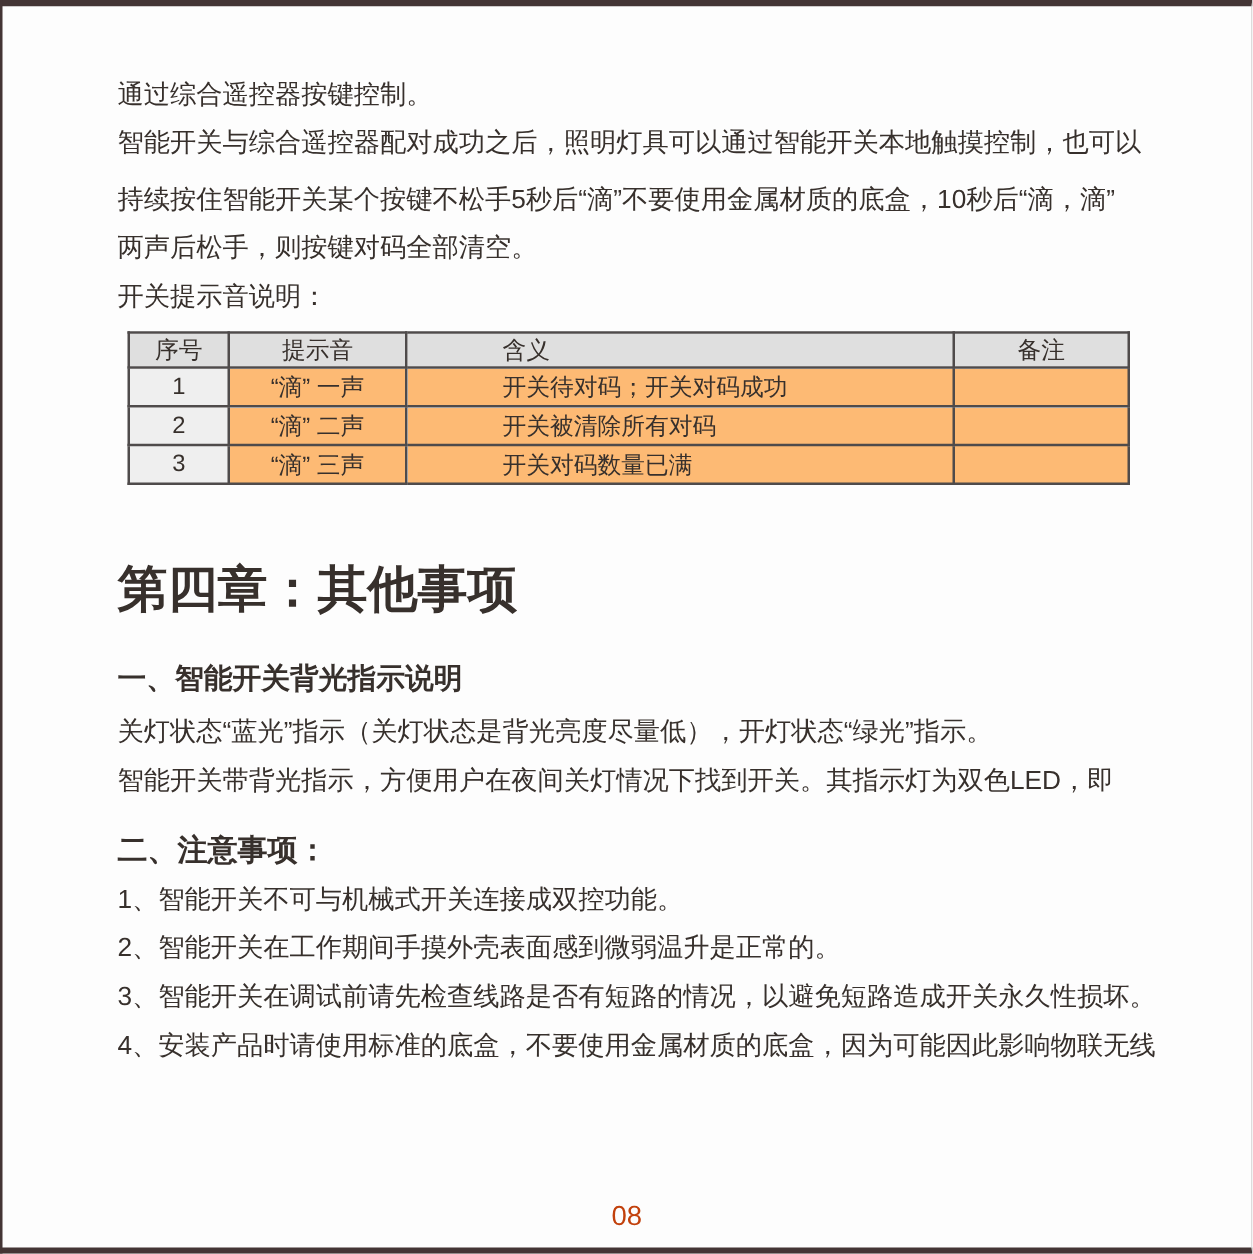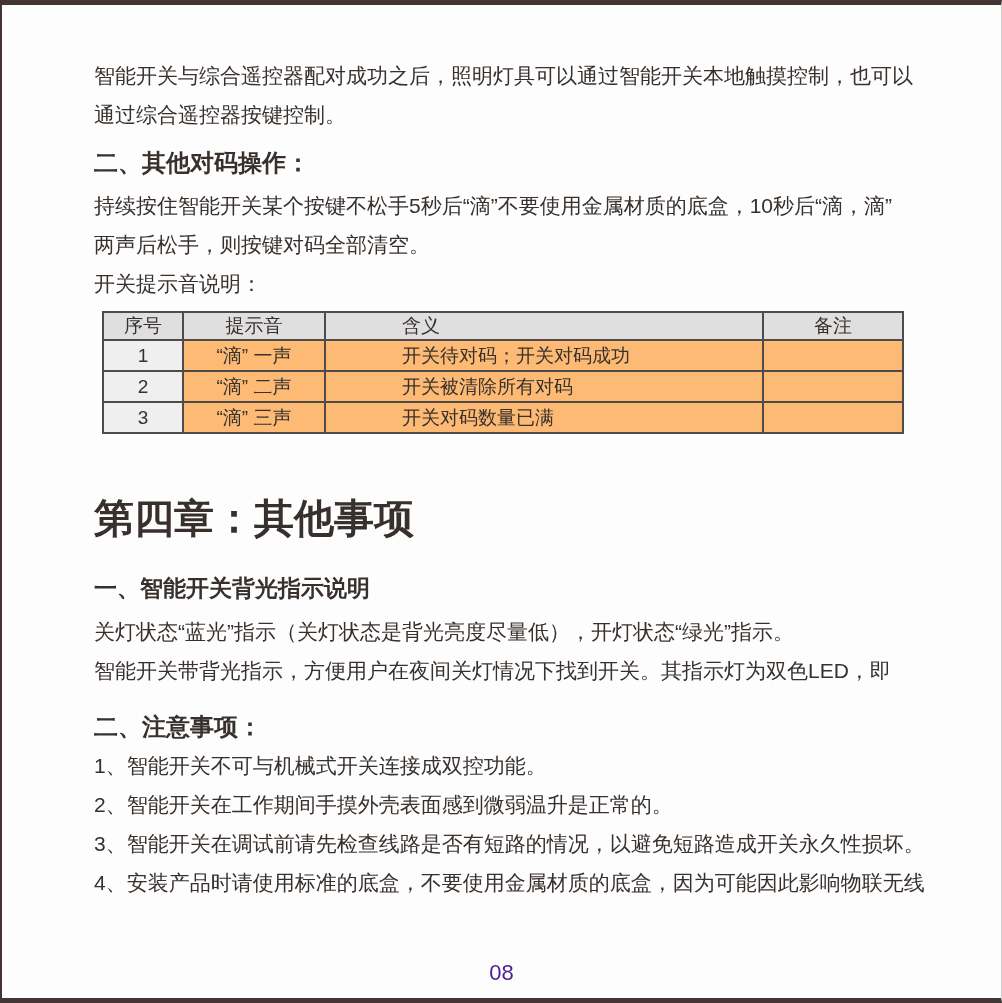--- a/index.html
+++ b/index.html
@@ -51,35 +51,34 @@
   .chapter-title { margin-top: 62px; font-size: 40px; line-height: 44px; font-weight: 600; }
   .h-sub { font-size: 23px; line-height: 32px; font-weight: 600; }
   .h-backlight { margin-top: 32px; }
   .p-backlight { margin-top: 8px; }
   .h-notes { margin-top: 20px; }
   .notes { margin-top: 2px; }
   .note-item { font-size: 21px; line-height: 39px; }
   .note-cont { padding-left: 26px; }
   .page-number {
     position: absolute; left: 0; right: 0; bottom: 12px;
-    text-align: center; font-size: 22px; color: #4c1d95;
+    text-align: center; font-size: 22px; color: #c2410c;
   }
 </style>
 </head>
 <body>
 
 <div class="page">
   <div class="content">
 
     <div class="body-text intro">
+      <div class="line">通过综合遥控器按键控制。</div>
       <div class="line">智能开关与综合遥控器配对成功之后，照明灯具可以通过智能开关本地触摸控制，也可以</div>
-      <div class="line">通过综合遥控器按键控制。</div>
     </div>
 
-    <div class="h-med h-pairing">二、其他对码操作：</div>
 
     <div class="body-text p-pairing">
       <div class="line">持续按住智能开关某个按键不松手5秒后“滴”不要使用金属材质的底盒，10秒后“滴，滴”</div>
       <div class="line">两声后松手，则按键对码全部清空。</div>
     </div>
 
     <div class="body-text caption">开关提示音说明：</div>
 
     <table class="beep">
       <colgroup>

